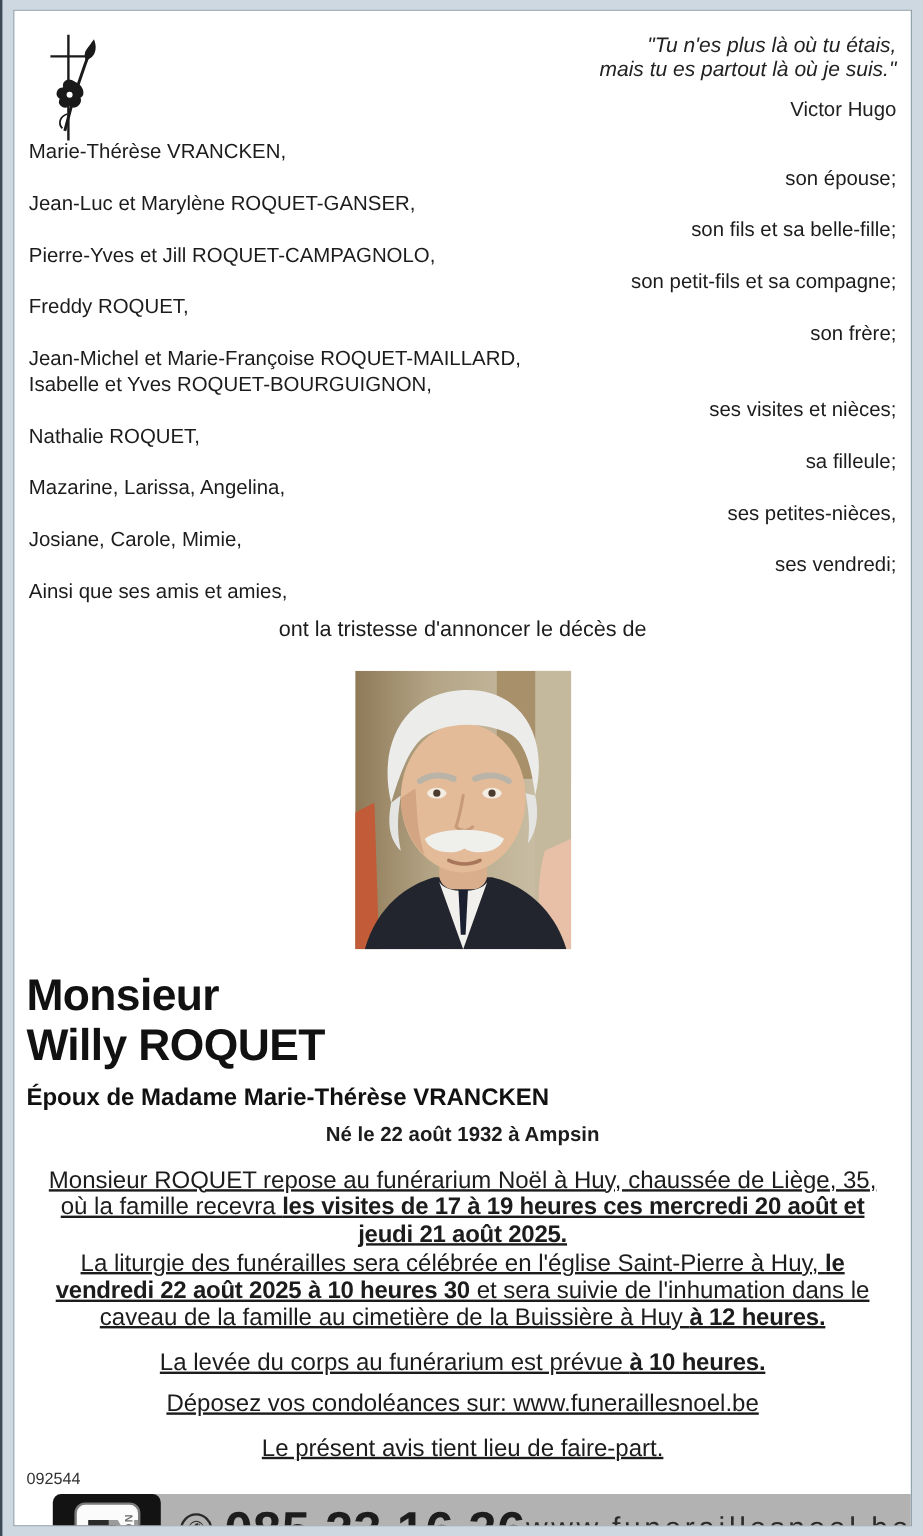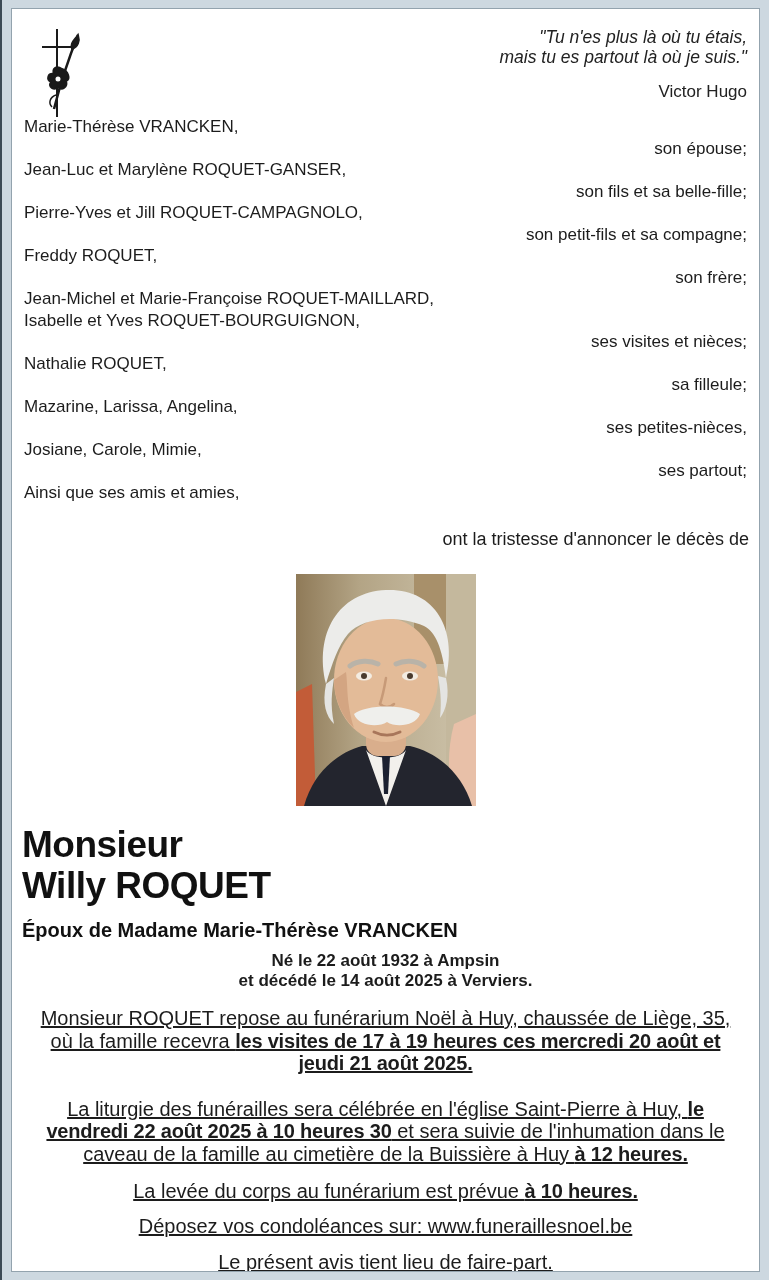--- a/index.html
+++ b/index.html
@@ -29,35 +29,35 @@
   .cross-art { margin-left: 4px; margin-top: 6px; }
   .quote-block { text-align: right; margin-top: 9px; padding-right: 2px; }
   .quote-line { font-style: italic; font-size: 17.5px; line-height: 19.5px; color: #222; }
   .quote-author { font-size: 17px; margin-top: 15px; color: #222; }
   
   .family-list { margin-top: 5px; }
   .fam-line { height: 21.5px; line-height: 21.5px; font-size: 17px; white-space: nowrap; }
   .fam-left  { text-align: left; padding-left: 2px; }
   .fam-right { text-align: right; padding-right: 2px; }
   
-  .announce { text-align: right; font-size: 18px; margin-top: 26px; }
+  .announce { text-align: center; font-size: 18px; margin-top: 11px; }
   
   .photo-wrap { display: flex; justify-content: center; margin-top: 24px; }
   .photo { width: 180px; height: 232px; display: block; }
   
   .title-block { text-align: left; margin-top: 18px; }
   .title-line { font-size: 37px; line-height: 41px; font-weight: bold; letter-spacing: -0.5px; color: #111; }
   .spouse-line { font-size: 20px; font-weight: bold; margin-top: 13px; color: #111; }
   .dates-block { text-align: center; margin-top: 9px; font-size: 17px; line-height: 19.5px; font-weight: bold; }
   
   .notice { text-align: center; }
   .p { font-size: 20px; line-height: 22.5px; padding: 0 7px; text-decoration: underline; }
   .p b { letter-spacing: -0.2px; }
   .p1 { margin-top: 17px; }
-  .p2 { margin-top: 23px; text-align: center; }
+  .p2 { margin-top: 2px; text-align: center; }
   .p3 { margin-top: 15px; }
   .p4 { margin-top: 12px; }
   .p5 { margin-top: 14px; }
   .ref-number { text-align: left; font-size: 13.5px; color: #333; margin-top: 7px; padding-right: 18px; }
   
   .footer { margin: 5px 18px 0 22px; height: 91px; display: flex; }
   .footer-logo {
     width: 90px; background: #131313; border-radius: 7px;
     display: flex; flex-direction: column; align-items: center;
     position: relative; z-index: 2; padding-top: 7px; flex-shrink: 0;
@@ -121,21 +121,21 @@
         <div class="fam-line fam-left">Freddy ROQUET,</div>
         <div class="fam-line fam-right">son frère;</div>
         <div class="fam-line fam-left">Jean-Michel et Marie-Françoise ROQUET-MAILLARD,</div>
         <div class="fam-line fam-left">Isabelle et Yves ROQUET-BOURGUIGNON,</div>
         <div class="fam-line fam-right">ses visites et nièces;</div>
         <div class="fam-line fam-left">Nathalie ROQUET,</div>
         <div class="fam-line fam-right">sa filleule;</div>
         <div class="fam-line fam-left">Mazarine, Larissa, Angelina,</div>
         <div class="fam-line fam-right">ses petites-nièces,</div>
         <div class="fam-line fam-left">Josiane, Carole, Mimie,</div>
-        <div class="fam-line fam-right">ses partout;</div>
+        <div class="fam-line fam-right">ses vendredi;</div>
         <div class="fam-line fam-left">Ainsi que ses amis et amies,</div>
       </div>
 
     <div class="announce">ont la tristesse d'annoncer le décès de</div>
 
     <div class="photo-wrap">
       <svg class="photo" viewBox="0 0 180 232">
         <defs>
           <linearGradient id="bgGrad" x1="0" y1="0" x2="1" y2="0">
             <stop offset="0" stop-color="#8f7a58"></stop>
@@ -178,21 +178,20 @@
       </svg>
     </div>
 
     <div class="title-block">
       <div class="title-line">Monsieur</div>
       <div class="title-line">Willy ROQUET</div>
       <div class="spouse-line">Époux de Madame Marie-Thérèse VRANCKEN</div>
     </div>
     <div class="dates-block">
       <div>Né le 22 août 1932 à Ampsin</div>
-      <div>et décédé le 14 août 2025 à Verviers.</div>
     </div>
 
     <div class="notice">
       <p class="p p1"><span>Monsieur ROQUET repose au funérarium Noël à Huy, chaussée de Liège, 35, où la famille recevra </span><b>les visites de 17 à 19 heures ces mercredi 20 août et jeudi 21 août 2025.</b></p>
       <p class="p p2"><span>La liturgie des funérailles sera célébrée en l'église Saint-Pierre à Huy, </span><b>le vendredi 22 août 2025 à 10 heures 30</b><span> et sera suivie de l'inhumation dans le caveau de la famille au cimetière de la Buissière à Huy </span><b>à 12 heures.</b></p>
       <p class="p p3"><span>La levée du corps au funérarium est prévue </span><b>à 10 heures.</b></p>
       <p class="p p4">Déposez vos condoléances sur: www.funeraillesnoel.be</p>
       <p class="p p5">Le présent avis tient lieu de faire-part.</p>
     </div>
 

